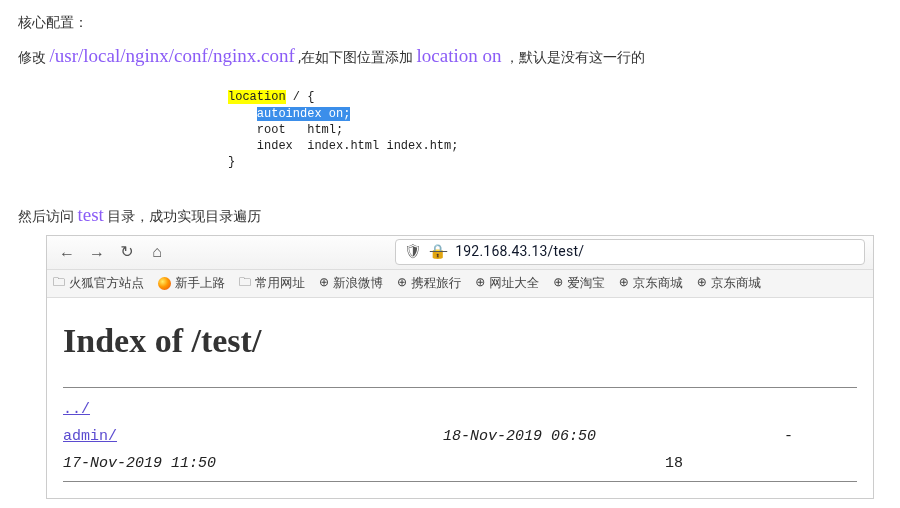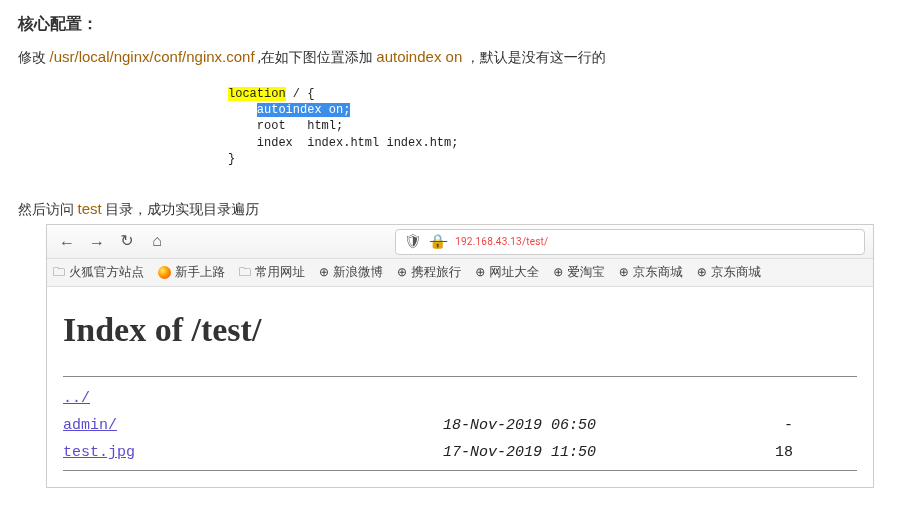--- a/index.html
+++ b/index.html
@@ -6,29 +6,29 @@
     body {
       font-family: -apple-system, BlinkMacSystemFont, "Segoe UI", Roboto, Arial, "Microsoft YaHei", sans-serif;
       font-size: 14px;
       color: #333;
       background: #fff;
       width: 900px;
       padding: 10px 18px;
       line-height: 1.8;
     }
     .title {
-      font-weight: bold;
-      font-size: 16px;
+      font-weight: normal;
+      font-size: 14px;
       margin-bottom: 4px;
     }
     .line1 { font-size: 14px; margin-bottom: 16px; }
     .inline-code {
-      font-family: Liberation Sans, sans-serif;
-      color: #a16207;
-      font-size: 15px;
+      font-family: Liberation Serif, serif;
+      color: #8b5cf6;
+      font-size: 19px;
     }
     .codeblock {
       font-family: Consolas, Monaco, "Courier New", monospace;
       white-space: pre;
       font-size: 12px;
       color: #222;
       margin-left: 210px;
       margin-bottom: 28px;
       line-height: 1.35;
     }
@@ -58,21 +58,21 @@
       gap: 8px;
       background: #fff;
       border: 1px solid #ccc;
       border-radius: 4px;
       height: 26px;
       padding: 0 8px;
       margin-left: 220px;
     }
     .shield { font-size: 14px; color: #555; }
     .slashed { font-size: 14px; color: #555; text-decoration: line-through; }
-    .url-text { font-size: 10px; color: #ef4444; letter-spacing: .2px; }
+    .url-text { font-size: 14px; color: #0f172a; letter-spacing: .2px; }
     .toolbar2 {
       display: flex;
       align-items: center;
       height: 28px;
       padding: 0 6px;
       gap: 14px;
       background: #f5f5f5;
       border-bottom: 1px solid #ddd;
       font-size: 12.5px;
       color: #444;
@@ -115,21 +115,21 @@
   </style>
 </head>
 <body>
 
 <div class="title">核心配置：</div>
 
 <div class="line1">
   <span>修改 </span>
   <span class="inline-code">/usr/local/nginx/conf/nginx.conf</span>
   <span> ,在如下图位置添加 </span>
-  <span class="inline-code">autoindex on</span>
+  <span class="inline-code">location on</span>
   <span> ，默认是没有这一行的</span>
 </div>
 
 <div class="codeblock"><span class="hl-yellow">location</span><span> / {</span>
 <span>    </span><span class="hl-blue">autoindex on;</span>
 <span>    root   html;</span>
 <span>    index  index.html index.htm;</span>
 <span>}</span></div>
 
 <div class="para2">
@@ -187,17 +187,17 @@
         <span class="bm-ico">⊕</span>
         <span>京东商城</span>
       </span>
   </div>
   <div class="page">
     <h1>Index of /test/</h1>
     <hr>
     <div class="listing">
       <span><a href="#">../</a></span><span class="c2"></span><span class="c3"></span>
       <span><a href="#">admin/</a></span><span class="c2">18-Nov-2019 06:50</span><span class="c3">-</span>
-      <span><a href="#">test.jpg</a></span><span class="c2">17-Nov-2019 11:50</span><span class="c3">18</span>
+      <span class="c2">17-Nov-2019 11:50</span><span class="c3">18</span>
     </div>
     <hr>
   </div>
 </div>
 
 </body></html>

